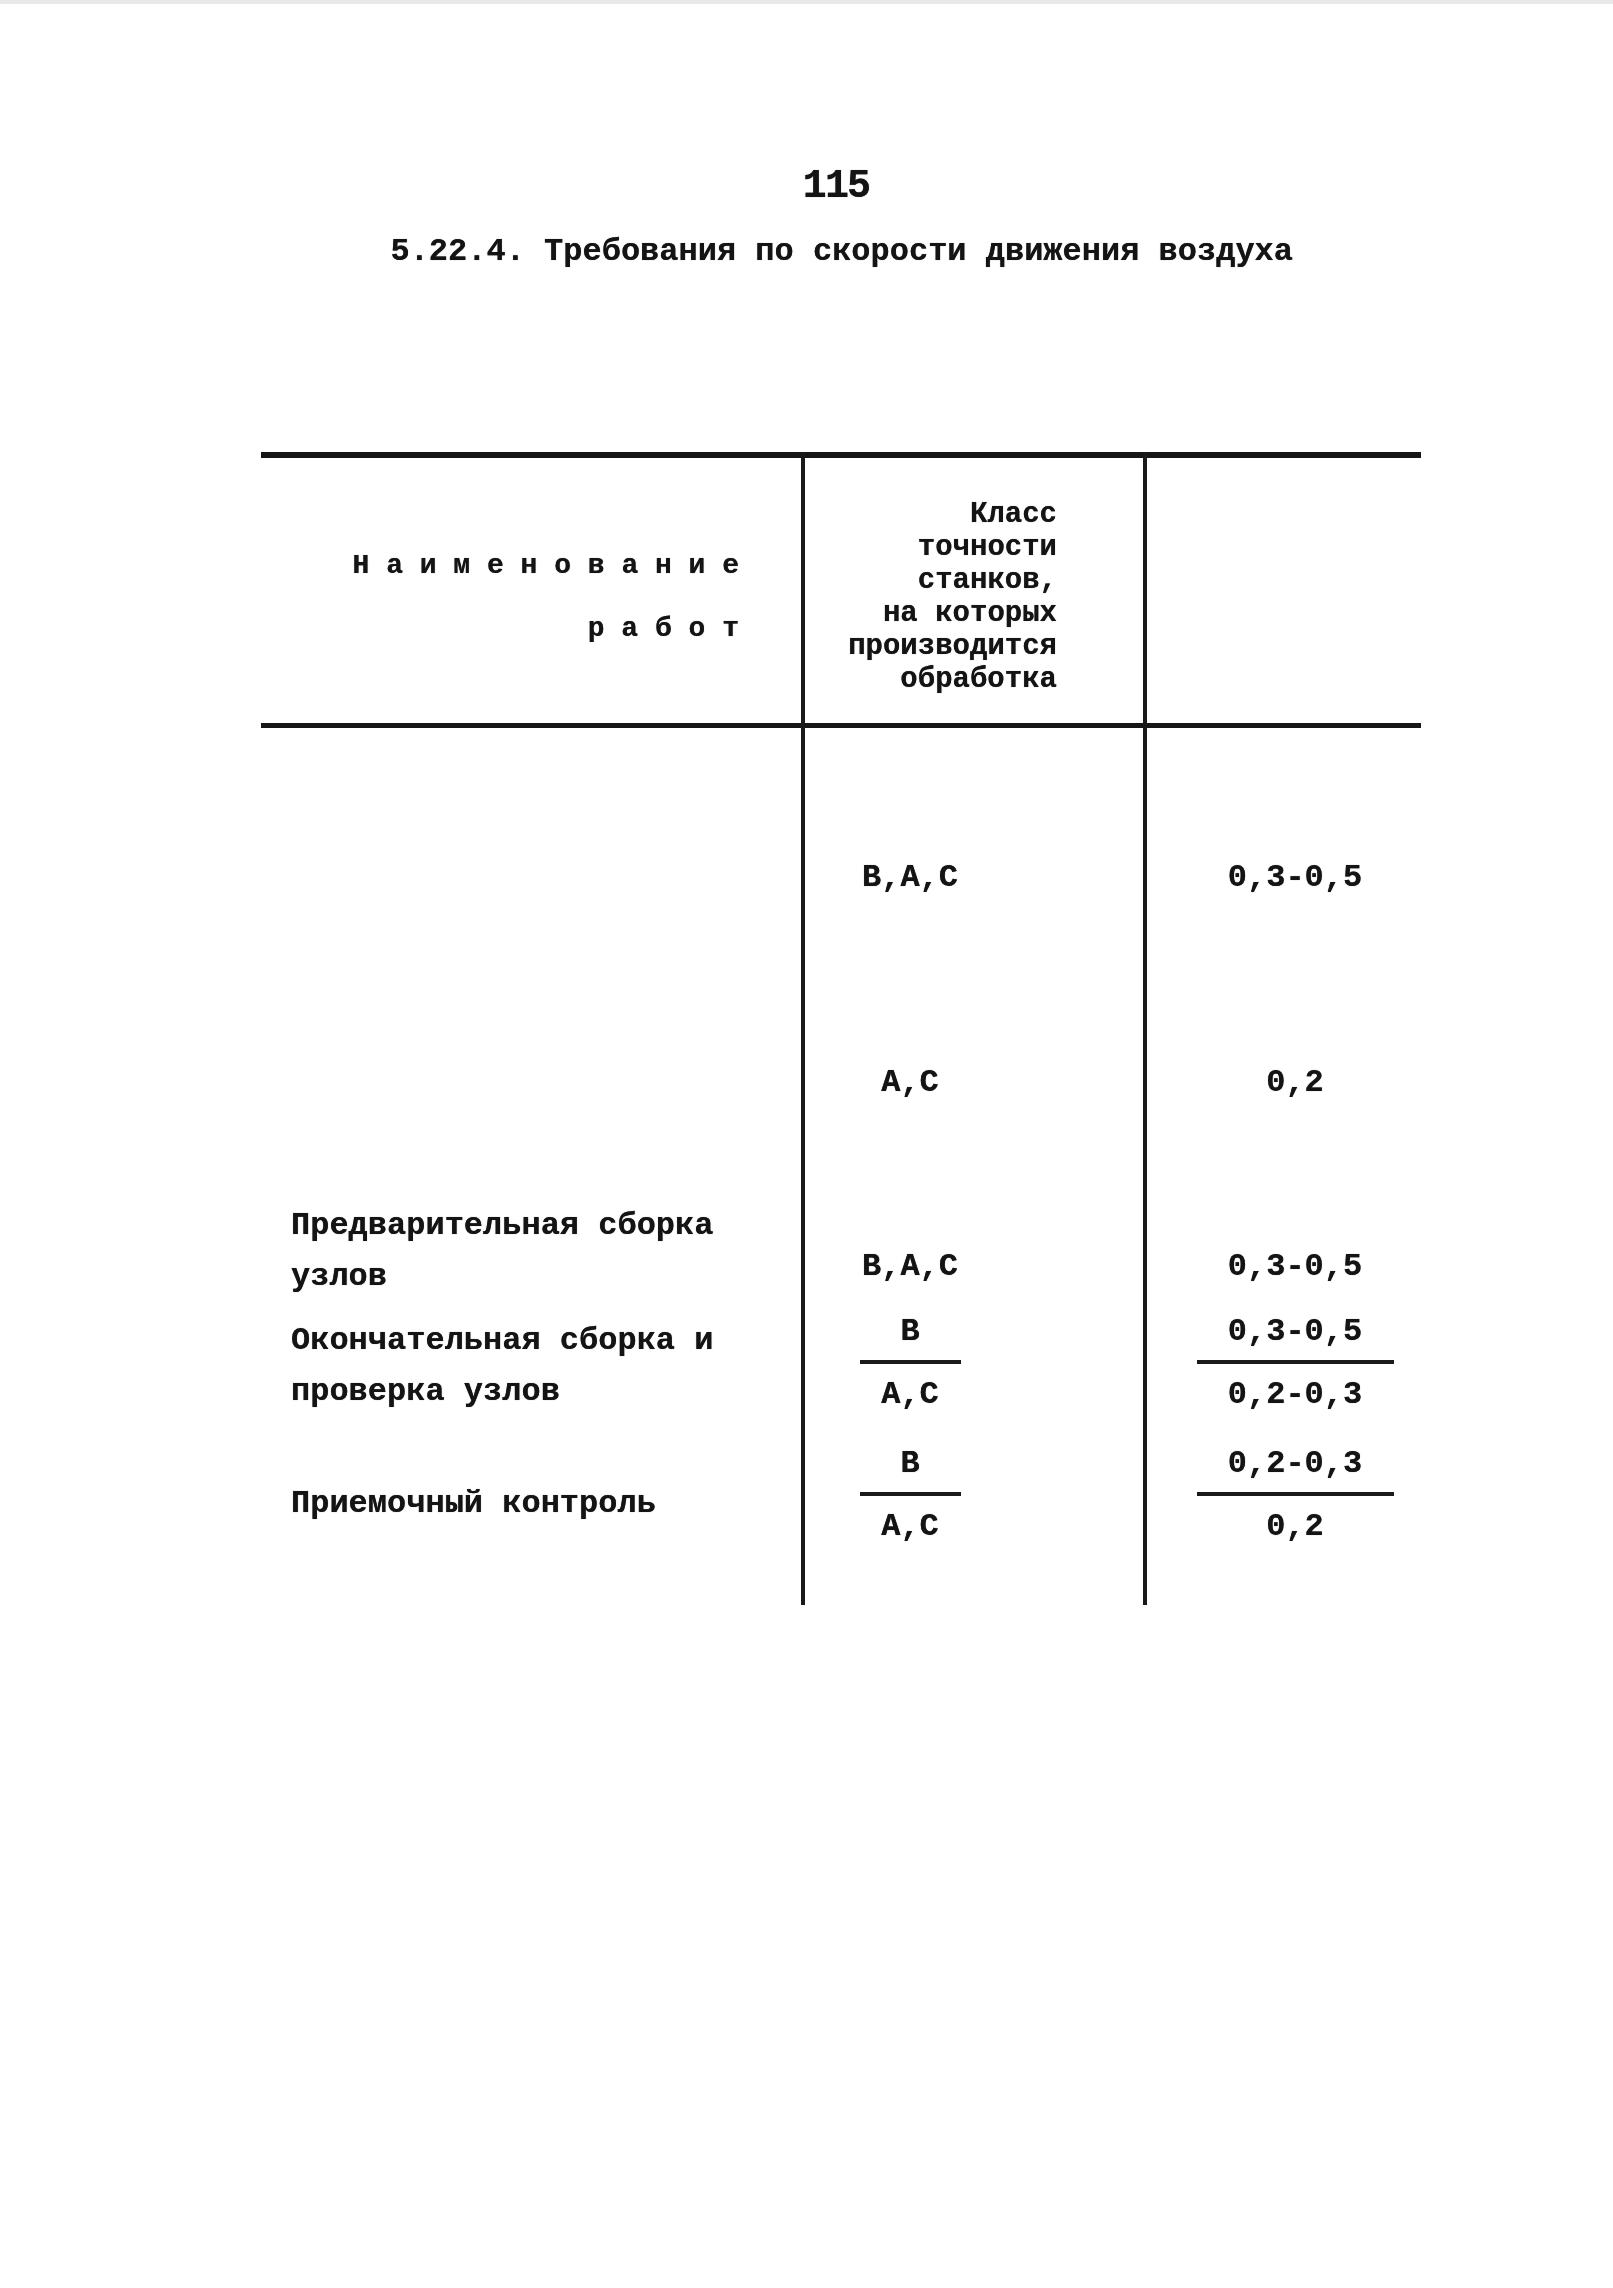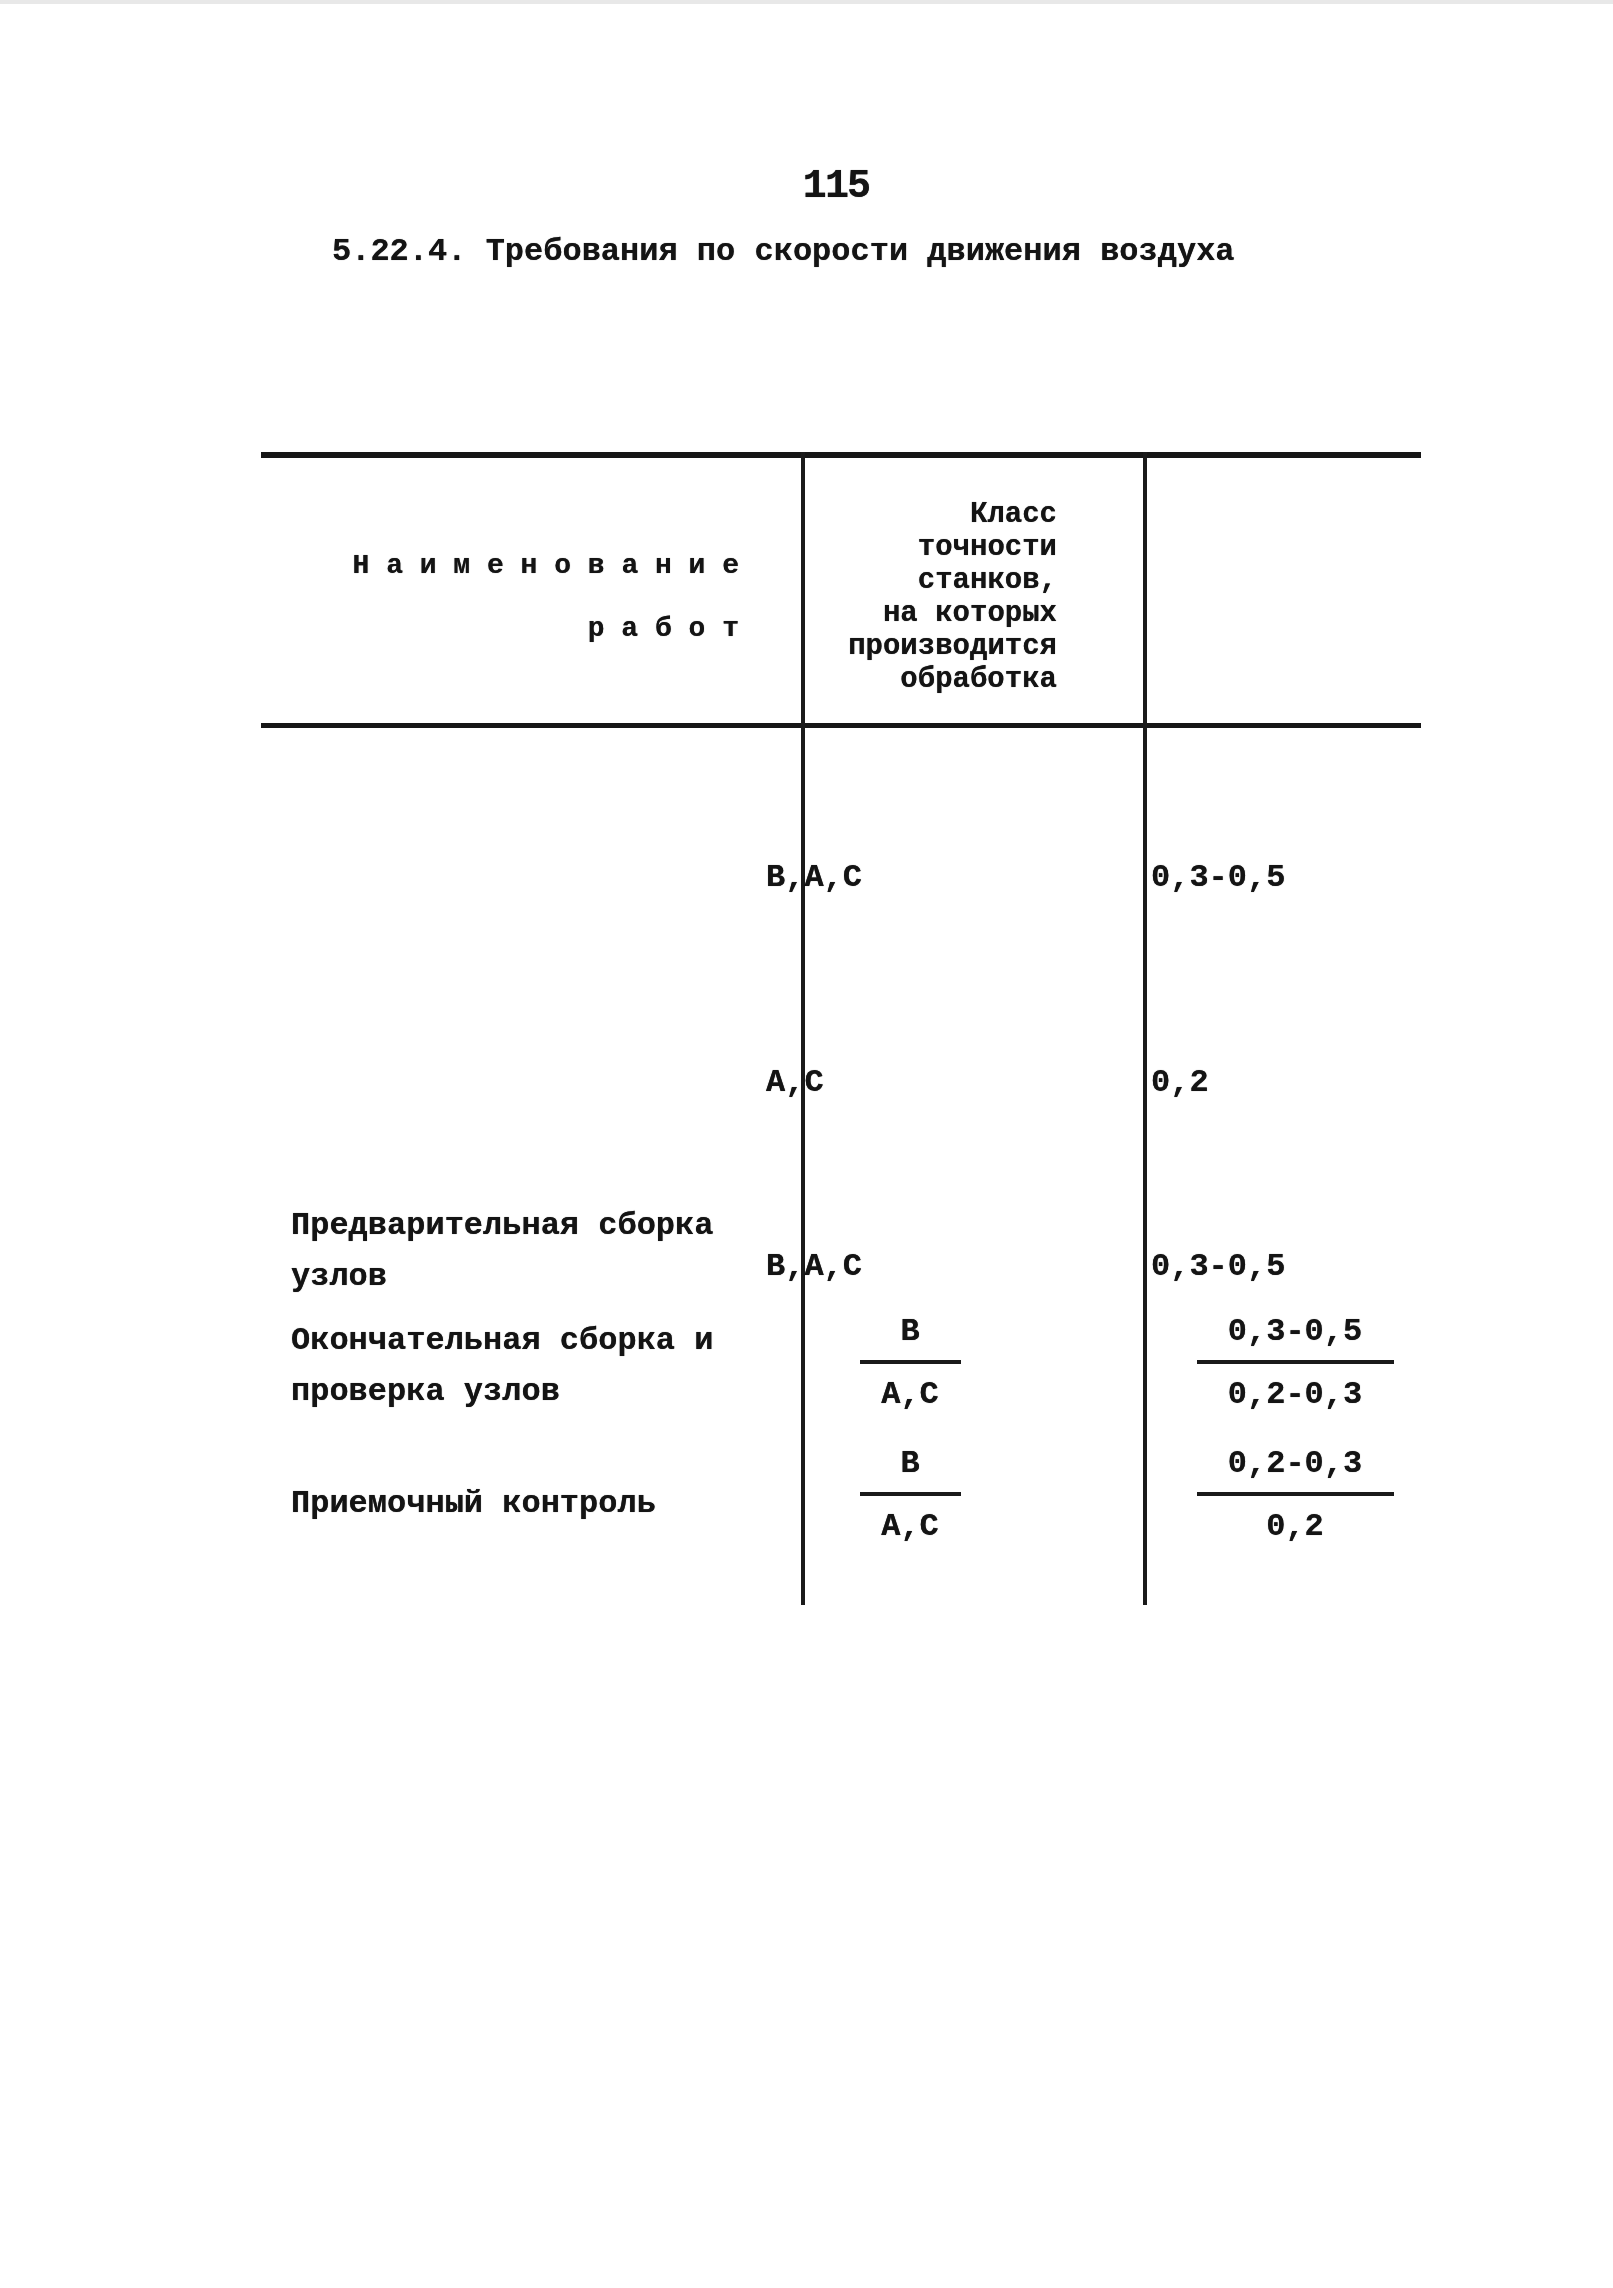--- a/index.html
+++ b/index.html
@@ -20,20 +20,21 @@
 
   .page-number {
     top: 161px; left: 764px; width: 144px;
     font-size: 40px; line-height: 44px;
     text-align: center; letter-spacing: -1.9px;
   }
   .heading {
     top: 227px; left: 332px; width: 961px;
     font-size: 32px; line-height: 42px;
     white-space: nowrap;
+    text-align: right;
   }
 
   
   .hrule { position: absolute; left: 261px; width: 1160px; background: #161616; }
   .hrule.top    { top: 448px; height: 5.8px; }
   .hrule.header { top: 719px; height: 4.8px; }
   .vrule { position: absolute; top: 448px; width: 3.8px; height: 1153px; background: #1a1a1a; }
   .vrule.v1 { left: 801px; }
   .vrule.v2 { left: 1143px; }
 
@@ -45,21 +46,21 @@
 
   
   .name {
     position: absolute; left: 291px; width: 519px;
     font-size: 32px; line-height: 51px;
     white-space: pre-line;
   }
   .val {
     position: absolute; width: 288px;
     font-size: 32px; line-height: 51px;
-    white-space: nowrap;
+    text-align: center; white-space: nowrap;
   }
   .val.cls { left: 766px; }
   .val.spd { left: 1151px; }
 
   
   .frac { position: absolute; width: 288px; text-align: center; }
   .frac.cls { left: 766px; }
   .frac.spd { left: 1151px; }
   .frac .ft, .frac .fb { font-size: 32px; line-height: 44px; white-space: nowrap; }
   .frac .fr { height: 3.8px; background: #1a1a1a; margin: 5.8px auto 9.6px; }

